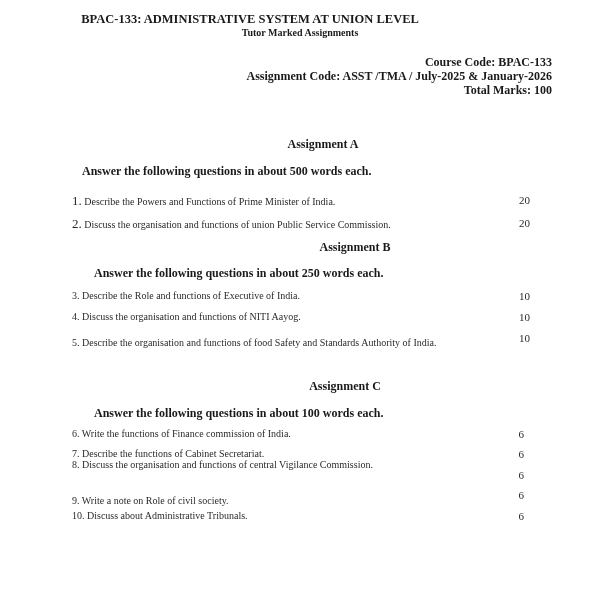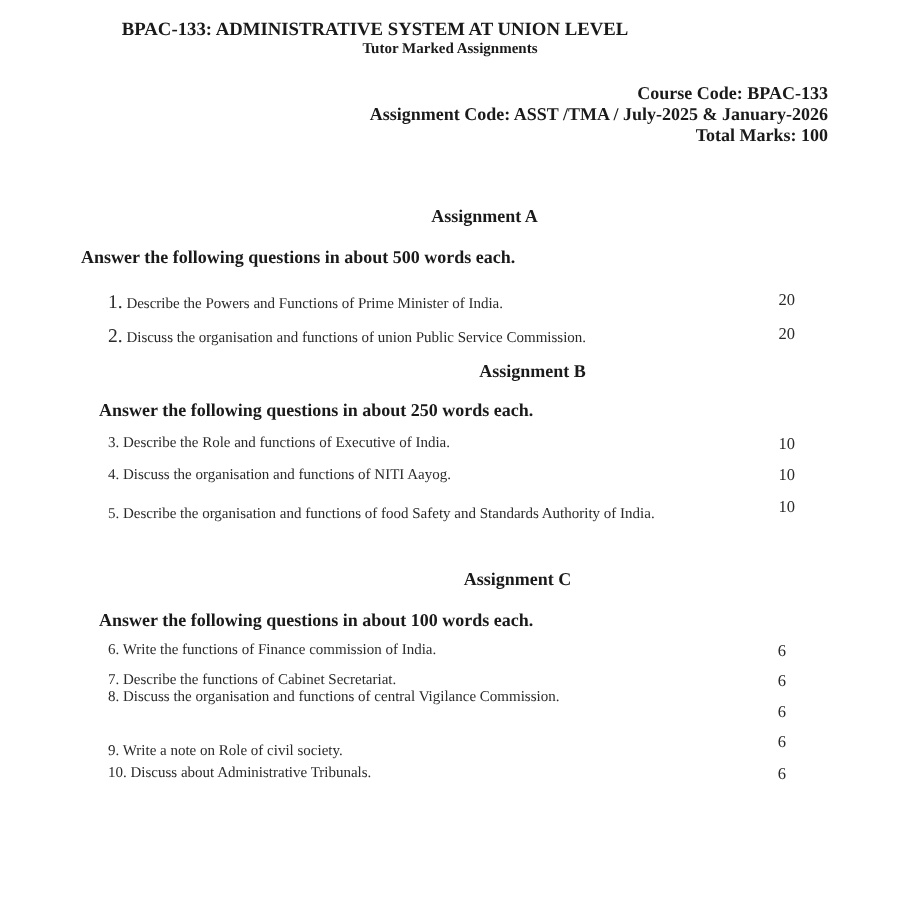--- a/index.html
+++ b/index.html
@@ -3,21 +3,21 @@
 <meta charset="utf-8">
 <style>
   html, body { margin: 0; padding: 0; background: #ffffff; }
   body { width: 600px; height: 600px; position: relative; overflow: hidden;
          font-family: "Liberation Serif", "DejaVu Serif", serif; color: #1a1a1a; }
   .abs { position: absolute; white-space: nowrap; }
   .title { left: 0; width: 500px; text-align: center; font-weight: bold; font-size: 12.5px; top: 12px; }
   .subtitle { left: 0; width: 600px; text-align: center; font-weight: bold; font-size: 10px; top: 27px; }
   .meta { right: 48px; font-weight: bold; font-size: 12px; }
   .section-head { left: 0; width: 600px; text-align: center; font-weight: bold; font-size: 12px; padding-left: 23px; }
-  .instr { font-weight: bold; font-size: 12px; }
+  .instr { font-weight: bold; font-size: 12px; margin-left: 28px; }
   .q { font-size: 10px; color: #2a2a2a; }
   .q .num { display: inline-block; }
   .q .num.big { font-size: 13px; }
   .marks { font-size: 11px; color: #2a2a2a; text-align: right; width: 30px; }
 </style>
 </head>
 <body>
 
 <div class="abs title">BPAC-133: ADMINISTRATIVE SYSTEM AT UNION LEVEL</div>
 <div class="abs subtitle">Tutor Marked Assignments</div>

